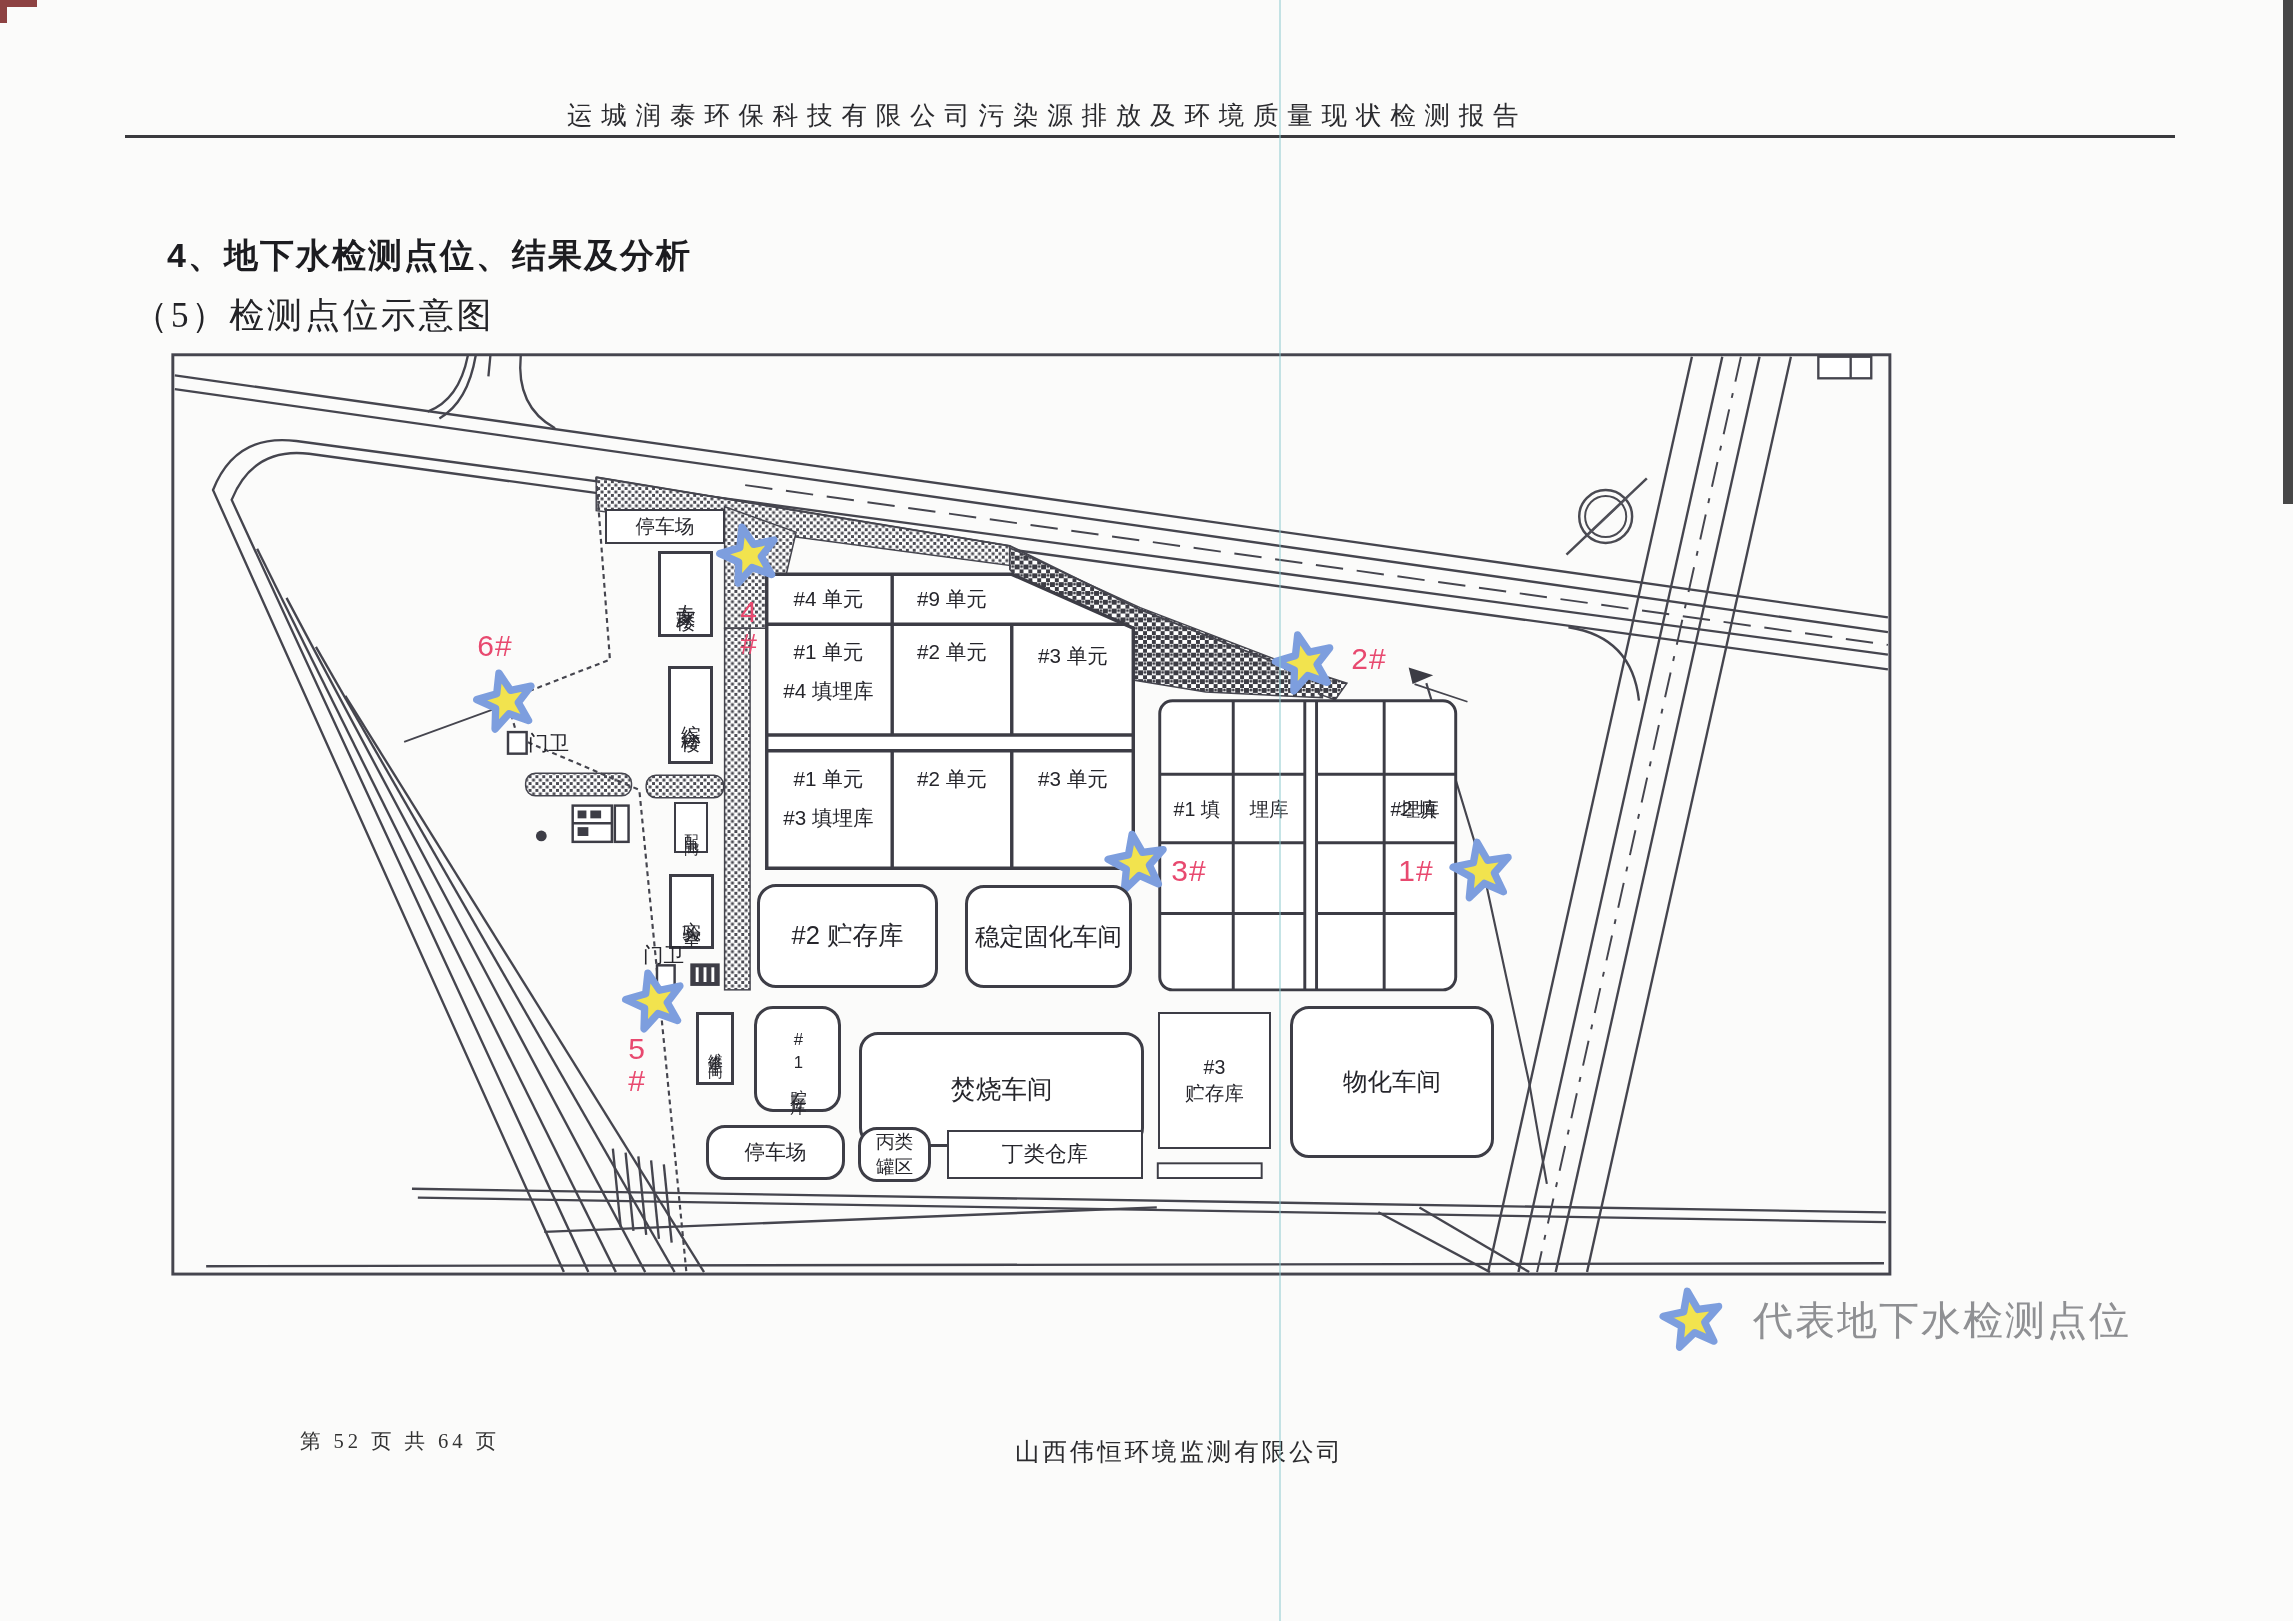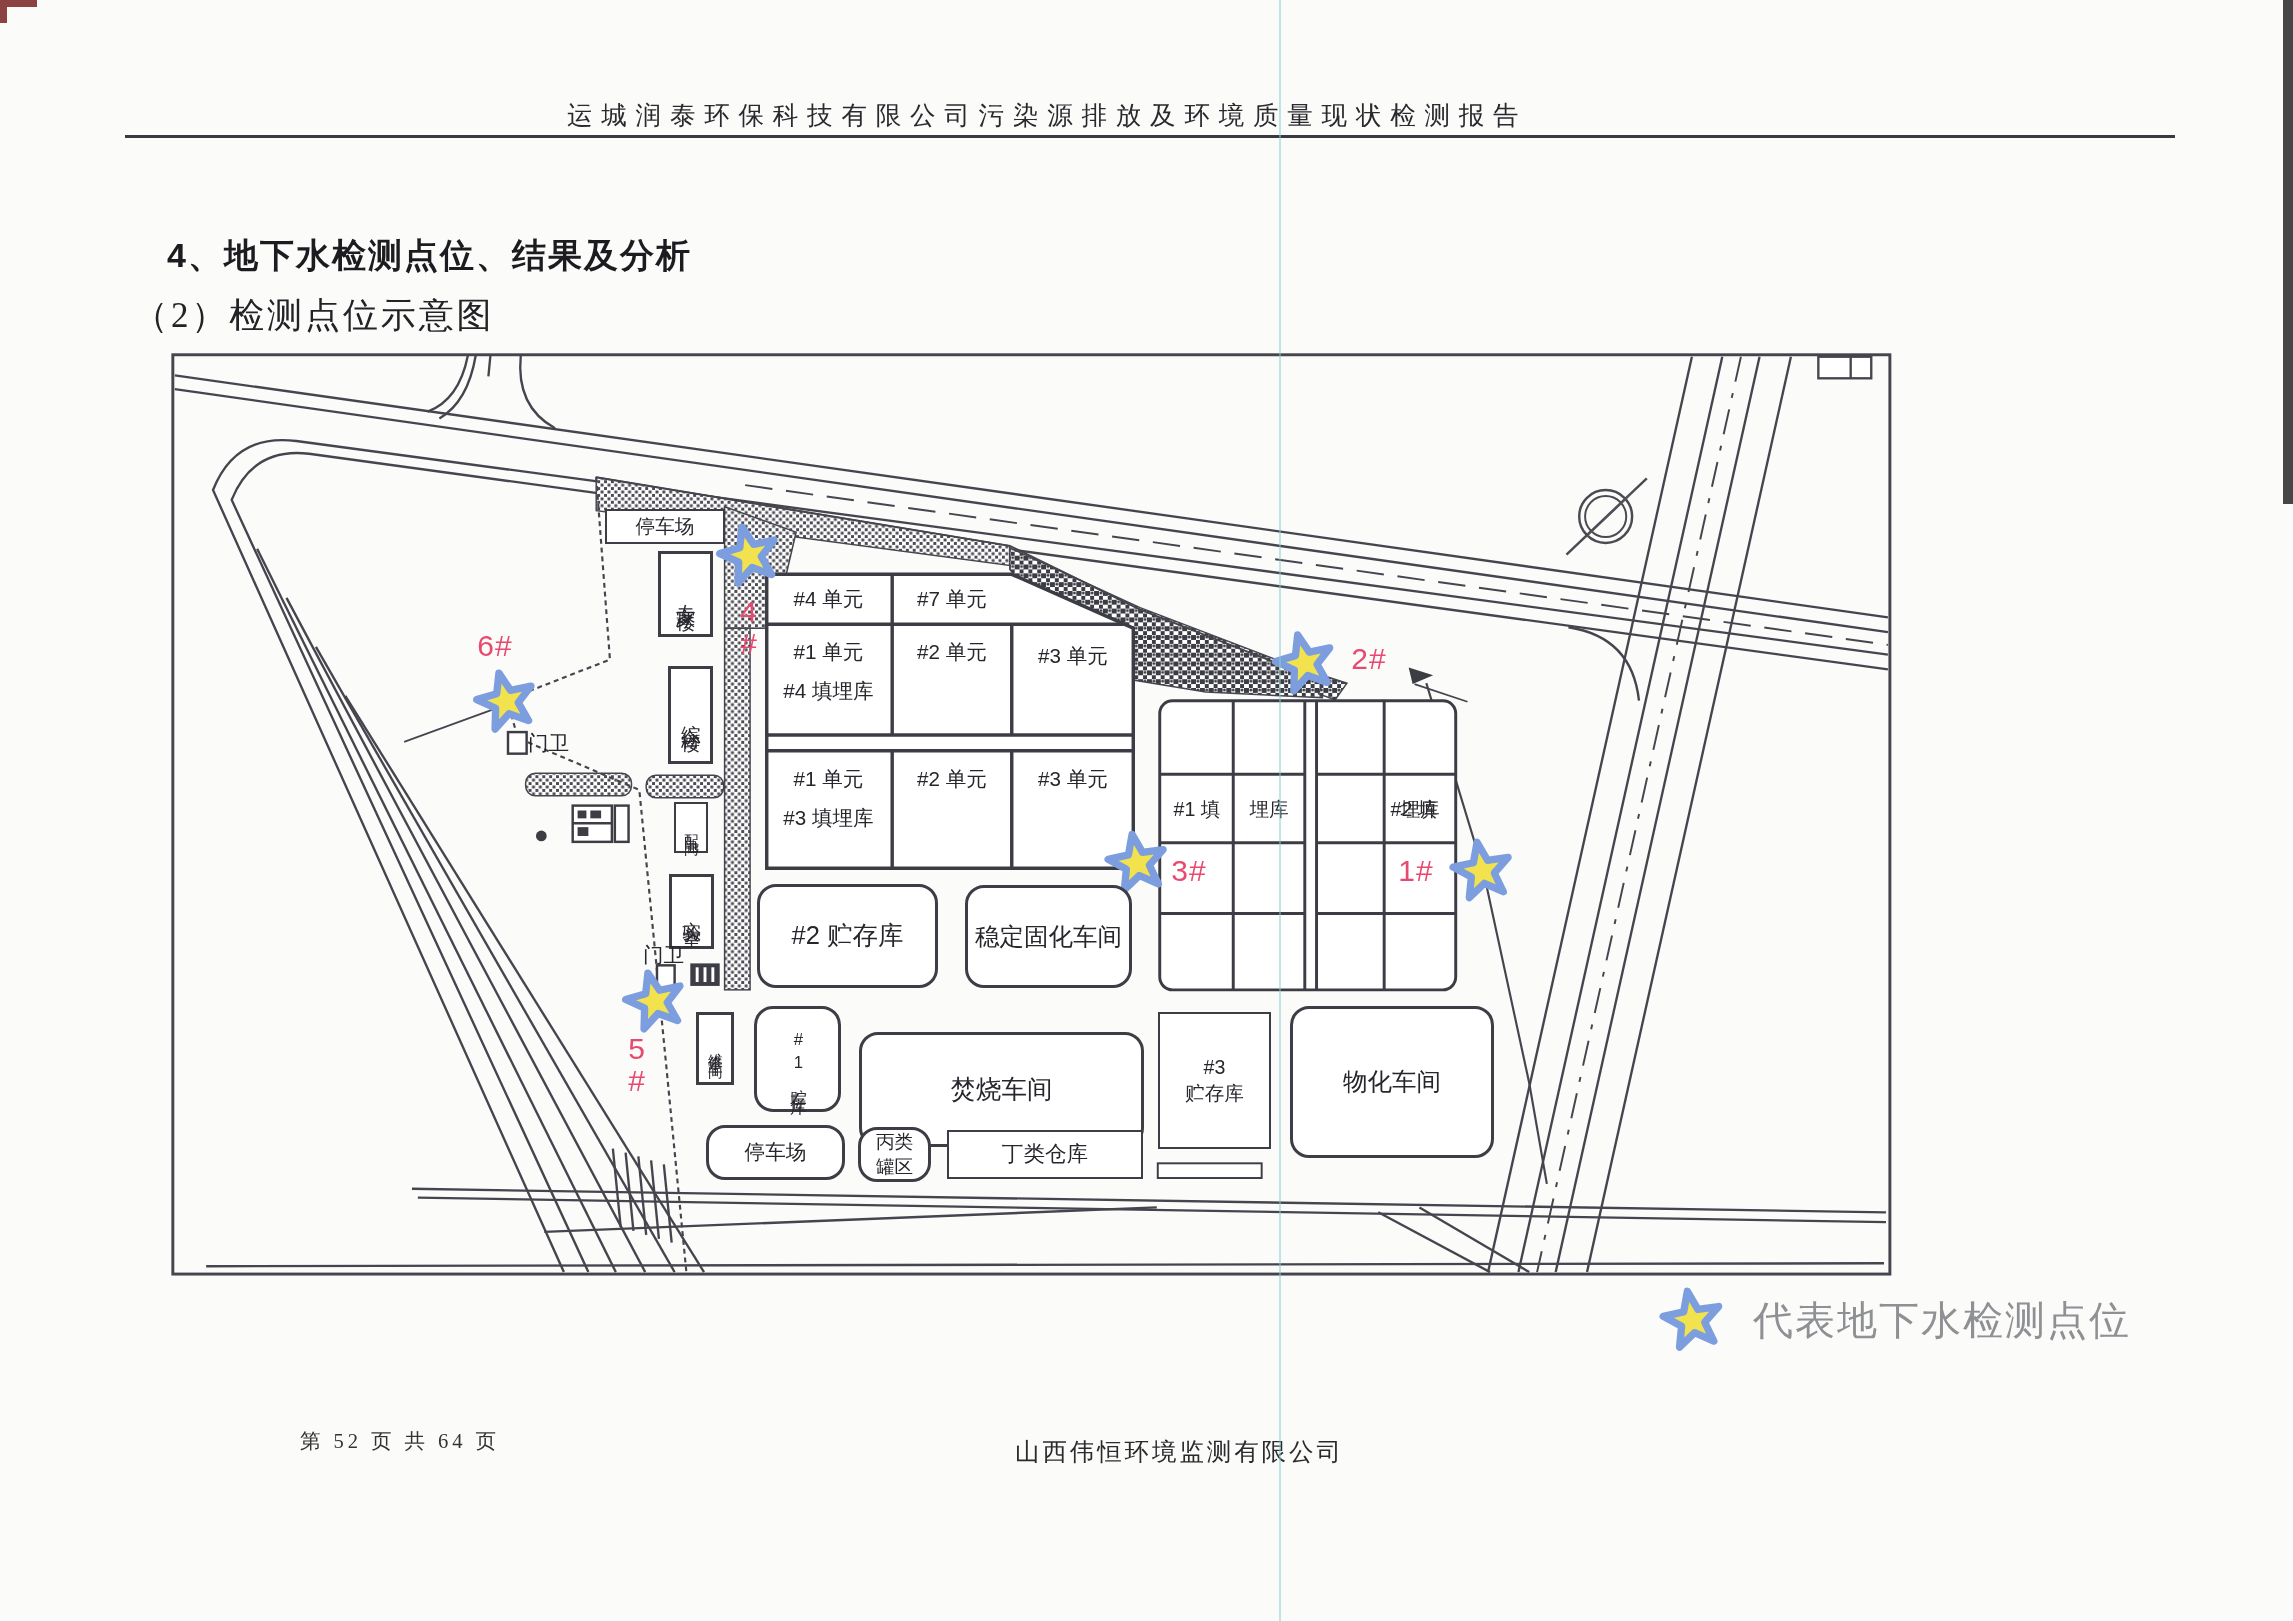--- a/index.html
+++ b/index.html
@@ -62,21 +62,21 @@
   #scan-edge-right{left:2283px;top:0;width:10.8px;height:504px;background:#474747;z-index:8;}
   #scan-mark-1{left:0;top:0;width:37px;height:6.9px;background:#8d4242;z-index:8;}
   #scan-mark-2{left:0;top:0;width:6.9px;height:22.5px;background:#8d4242;z-index:8;}
 </style>
 </head>
 <body>
 
 <div class="abs" id="header-text">运城润泰环保科技有限公司污染源排放及环境质量现状检测报告</div>
 <div class="abs" id="header-rule"></div>
 <div class="abs" id="section-title">4、地下水检测点位、结果及分析</div>
-<div class="abs" id="section-subtitle">（2）检测点位示意图</div>
+<div class="abs" id="section-subtitle">（5）检测点位示意图</div>
 <div class="abs" id="footer-page">第 52 页 共 64 页</div>
 <div class="abs" id="footer-company">山西伟恒环境监测有限公司</div>
 
 <svg id="map-svg" class="abs" width="2294" height="1621" viewBox="0 0 2340 1654">
   <defs>
     <pattern id="hatchLight" width="7" height="7" patternUnits="userSpaceOnUse">
       <rect width="7" height="7" fill="#ffffff"></rect>
       <rect x="0" y="0" width="3" height="3" fill="#4a4a52"></rect>
       <rect x="3.5" y="3.5" width="3" height="3" fill="#4a4a52"></rect>
     </pattern>
@@ -225,21 +225,21 @@
     <div class="building round" style="left: 965px; top: 885px; width: 167px; height: 103px; font-size: 24.5px;">稳定固化车间</div>
     <div class="building round" style="left: 859px; top: 1032px; width: 285px; height: 115px; font-size: 25.5px;">焚烧车间</div>
     <div class="building round" style="left: 706px; top: 1125px; width: 139px; height: 55px; font-size: 20.6px;">停车场</div>
     <div class="building round" style="left: 858px; top: 1127px; width: 73px; height: 55px; font-size: 18.6px;">丙类
 罐区</div>
     <div class="building" style="left: 947px; top: 1130px; width: 196px; height: 49px; font-size: 21.6px;">丁类仓库</div>
     <div class="building" style="left: 1158px; top: 1012px; width: 113px; height: 137px; font-size: 19.6px;">#3
 贮存库</div>
     <div class="building round" style="left: 1290px; top: 1006px; width: 204px; height: 152px; font-size: 24.5px;">物化车间</div>
     <div class="cell mid" style="left: 766px; top: 574px; width: 125px; height: 50px;">#4 单元</div>
-    <div class="cell mid" style="left: 892px; top: 574px; width: 120px; height: 50px;">#7 单元</div>
+    <div class="cell mid" style="left: 892px; top: 574px; width: 120px; height: 50px;">#9 单元</div>
     <div class="cell top" style="left: 766px; top: 624px; width: 125px; height: 111px;">#1 单元
 #4 填埋库</div>
     <div class="cell top" style="left: 892px; top: 624px; width: 120px; height: 111px;">#2 单元</div>
     <div class="cell top" style="left: 1012px; top: 628px; width: 122px; height: 107px;">#3 单元</div>
     <div class="cell top" style="left: 766px; top: 751px; width: 125px; height: 118px;">#1 单元
 #3 填埋库</div>
     <div class="cell top" style="left: 892px; top: 751px; width: 120px; height: 118px;">#2 单元</div>
     <div class="cell top" style="left: 1012px; top: 751px; width: 122px; height: 118px;">#3 单元</div>
     <div class="cell mid" style="font-size: 19.6px; left: 1160px; top: 784px; width: 74px; height: 51px;">#1 填</div>
     <div class="cell mid" style="font-size: 19.6px; left: 1233px; top: 784px; width: 72px; height: 51px;">埋库</div>

